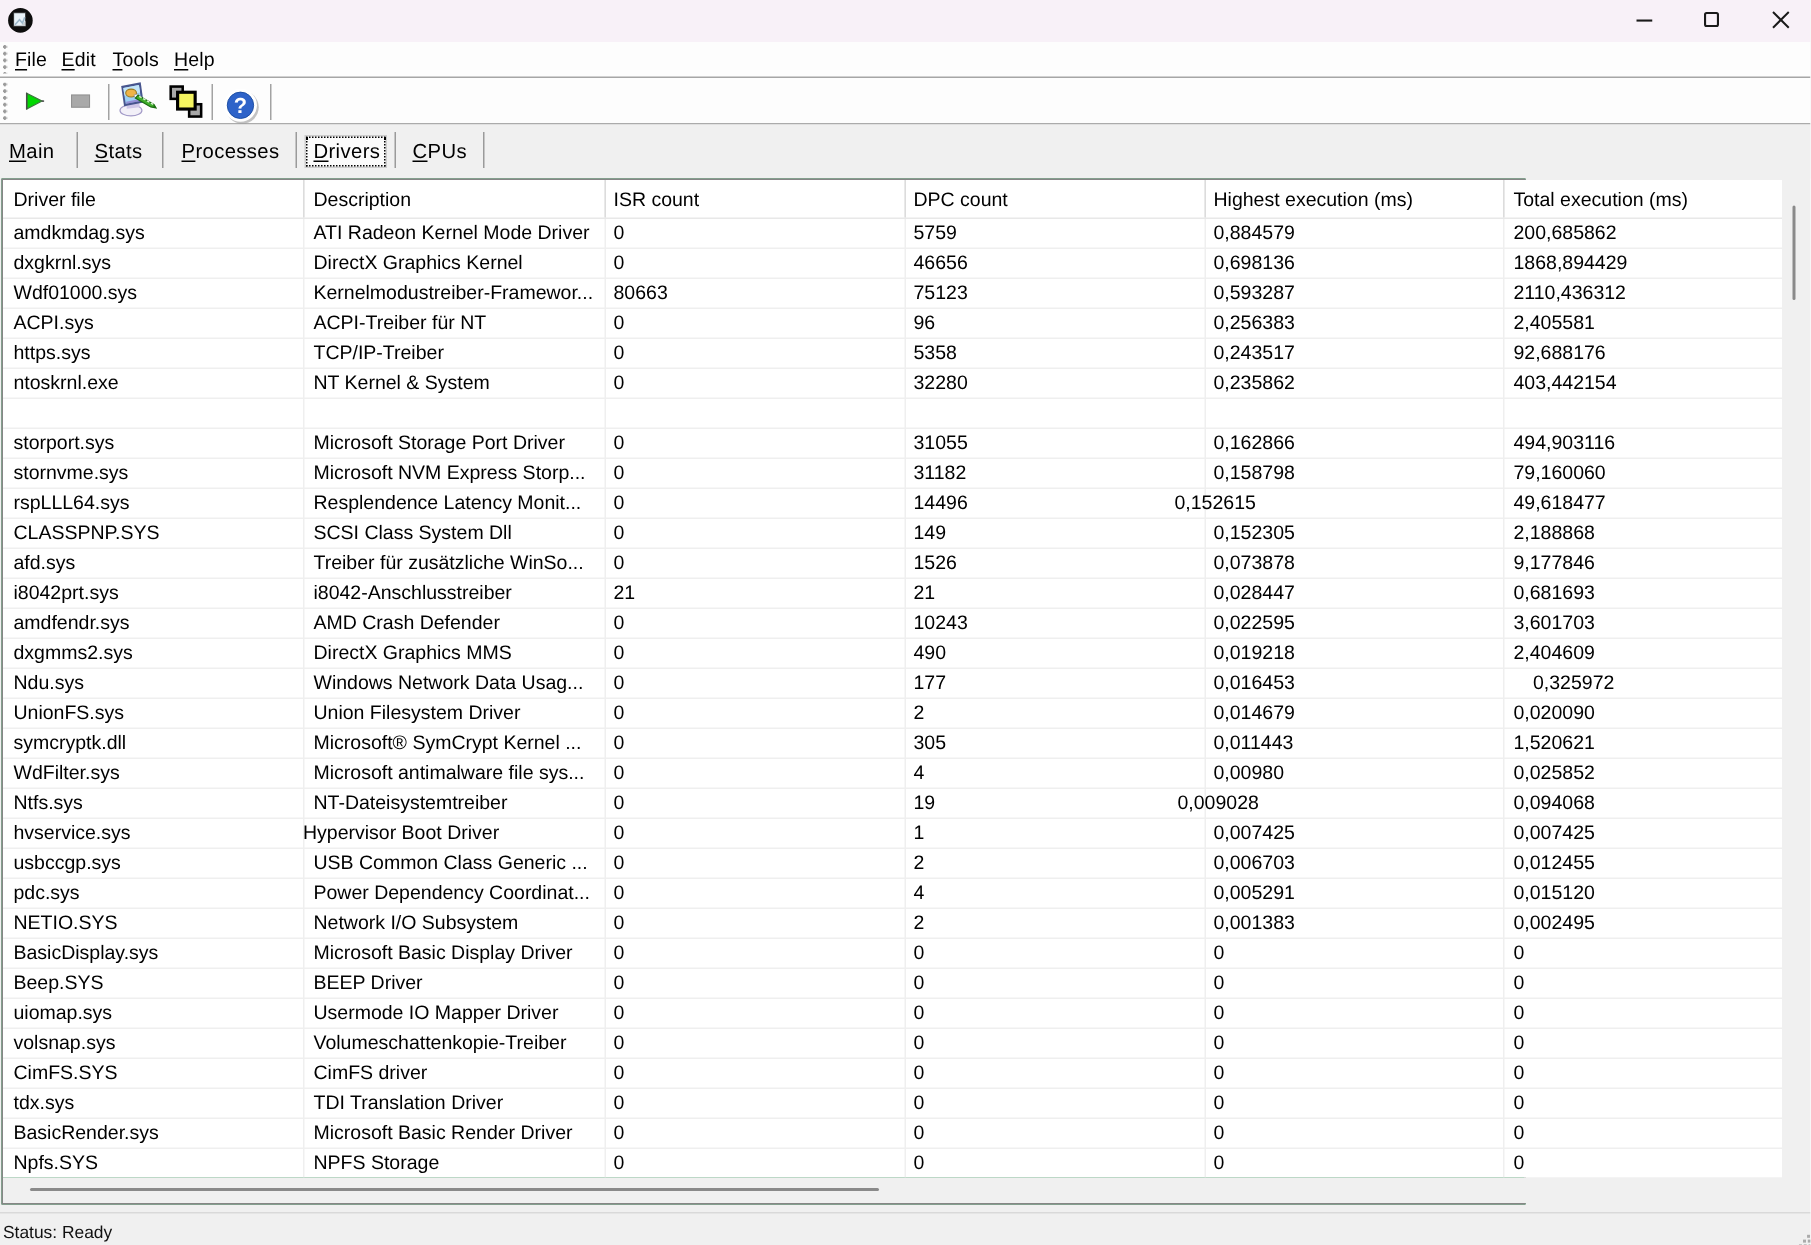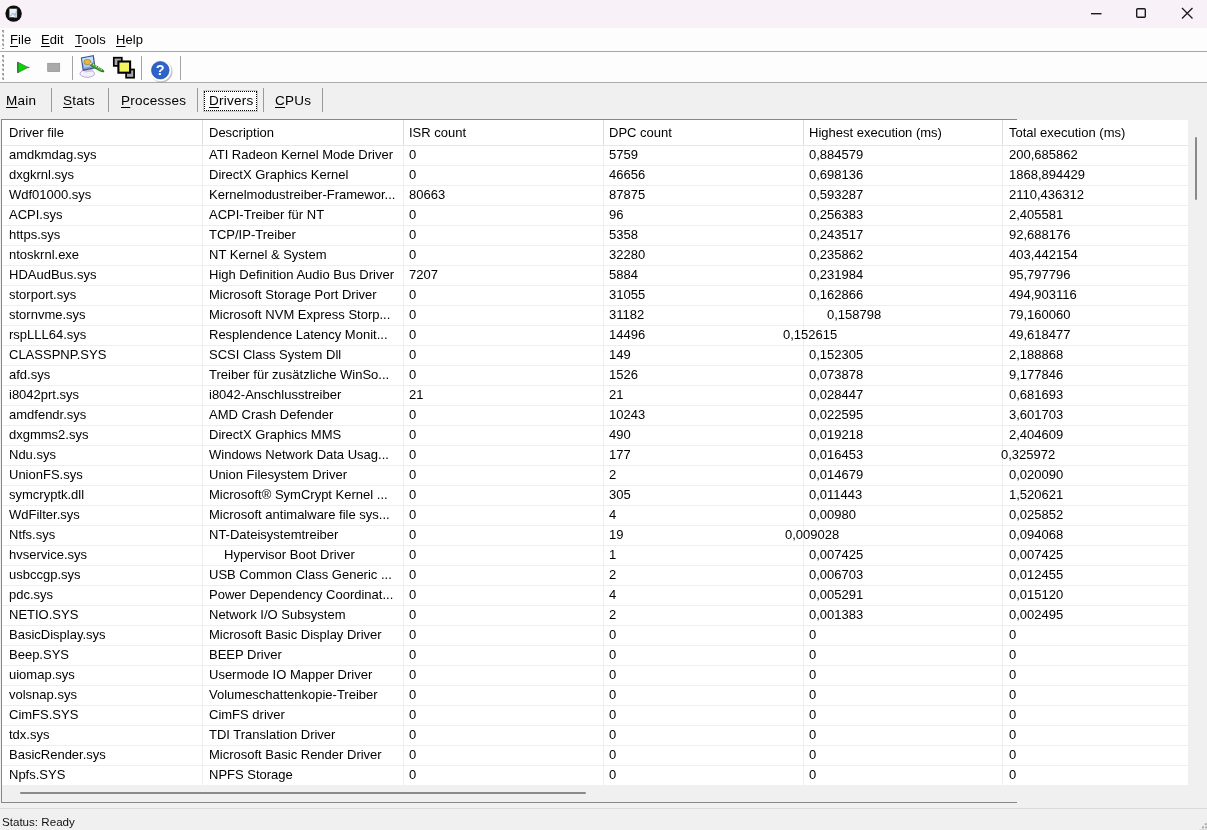--- a/index.html
+++ b/index.html
@@ -179,21 +179,21 @@
         <span class="c" style="left:207px">DirectX Graphics Kernel</span>
         <span class="c" style="left:407px">0</span>
         <span class="c" style="left:607px">46656</span>
         <span class="c" style="left:807px">0,698136</span>
         <span class="c" style="left:1007px">1868,894429</span>
       </div>
 <div class="abs row" style="top:65px">
         <span class="c" style="left:7px">Wdf01000.sys</span>
         <span class="c" style="left:207px">Kernelmodustreiber-Framewor...</span>
         <span class="c" style="left:407px">80663</span>
-        <span class="c" style="left:607px">87875</span>
+        <span class="c" style="left:607px">75123</span>
         <span class="c" style="left:807px">0,593287</span>
         <span class="c" style="left:1007px">2110,436312</span>
       </div>
 <div class="abs row" style="top:85px">
         <span class="c" style="left:7px">ACPI.sys</span>
         <span class="c" style="left:207px">ACPI-Treiber für NT</span>
         <span class="c" style="left:407px">0</span>
         <span class="c" style="left:607px">96</span>
         <span class="c" style="left:807px">0,256383</span>
         <span class="c" style="left:1007px">2,405581</span>
@@ -207,42 +207,34 @@
         <span class="c" style="left:1007px">92,688176</span>
       </div>
 <div class="abs row" style="top:125px">
         <span class="c" style="left:7px">ntoskrnl.exe</span>
         <span class="c" style="left:207px">NT Kernel &amp; System</span>
         <span class="c" style="left:407px">0</span>
         <span class="c" style="left:607px">32280</span>
         <span class="c" style="left:807px">0,235862</span>
         <span class="c" style="left:1007px">403,442154</span>
       </div>
-<div class="abs row" style="top:145px">
-        <span class="c" style="left:7px">HDAudBus.sys</span>
-        <span class="c" style="left:207px">High Definition Audio Bus Driver</span>
-        <span class="c" style="left:407px">7207</span>
-        <span class="c" style="left:607px">5884</span>
-        <span class="c" style="left:807px">0,231984</span>
-        <span class="c" style="left:1007px">95,797796</span>
-      </div>
 <div class="abs row" style="top:165px">
         <span class="c" style="left:7px">storport.sys</span>
         <span class="c" style="left:207px">Microsoft Storage Port Driver</span>
         <span class="c" style="left:407px">0</span>
         <span class="c" style="left:607px">31055</span>
         <span class="c" style="left:807px">0,162866</span>
         <span class="c" style="left:1007px">494,903116</span>
       </div>
 <div class="abs row" style="top:185px">
         <span class="c" style="left:7px">stornvme.sys</span>
         <span class="c" style="left:207px">Microsoft NVM Express Storp...</span>
         <span class="c" style="left:407px">0</span>
         <span class="c" style="left:607px">31182</span>
-        <span class="c" style="left:825px">0,158798</span>
+        <span class="c" style="left:807px">0,158798</span>
         <span class="c" style="left:1007px">79,160060</span>
       </div>
 <div class="abs row" style="top:205px">
         <span class="c" style="left:7px">rspLLL64.sys</span>
         <span class="c" style="left:207px">Resplendence Latency Monit...</span>
         <span class="c" style="left:407px">0</span>
         <span class="c" style="left:607px">14496</span>
         <span class="c" style="left:781px">0,152615</span>
         <span class="c" style="left:1007px">49,618477</span>
       </div>
@@ -285,21 +277,21 @@
         <span class="c" style="left:607px">490</span>
         <span class="c" style="left:807px">0,019218</span>
         <span class="c" style="left:1007px">2,404609</span>
       </div>
 <div class="abs row" style="top:325px">
         <span class="c" style="left:7px">Ndu.sys</span>
         <span class="c" style="left:207px">Windows Network Data Usag...</span>
         <span class="c" style="left:407px">0</span>
         <span class="c" style="left:607px">177</span>
         <span class="c" style="left:807px">0,016453</span>
-        <span class="c" style="left:999px">0,325972</span>
+        <span class="c" style="left:1020px">0,325972</span>
       </div>
 <div class="abs row" style="top:345px">
         <span class="c" style="left:7px">UnionFS.sys</span>
         <span class="c" style="left:207px">Union Filesystem Driver</span>
         <span class="c" style="left:407px">0</span>
         <span class="c" style="left:607px">2</span>
         <span class="c" style="left:807px">0,014679</span>
         <span class="c" style="left:1007px">0,020090</span>
       </div>
 <div class="abs row" style="top:365px">
@@ -321,21 +313,21 @@
 <div class="abs row" style="top:405px">
         <span class="c" style="left:7px">Ntfs.sys</span>
         <span class="c" style="left:207px">NT-Dateisystemtreiber</span>
         <span class="c" style="left:407px">0</span>
         <span class="c" style="left:607px">19</span>
         <span class="c" style="left:783px">0,009028</span>
         <span class="c" style="left:1007px">0,094068</span>
       </div>
 <div class="abs row" style="top:425px">
         <span class="c" style="left:7px">hvservice.sys</span>
-        <span class="c" style="left:222px">Hypervisor Boot Driver</span>
+        <span class="c" style="left:200px">Hypervisor Boot Driver</span>
         <span class="c" style="left:407px">0</span>
         <span class="c" style="left:607px">1</span>
         <span class="c" style="left:807px">0,007425</span>
         <span class="c" style="left:1007px">0,007425</span>
       </div>
 <div class="abs row" style="top:445px">
         <span class="c" style="left:7px">usbccgp.sys</span>
         <span class="c" style="left:207px">USB Common Class Generic ...</span>
         <span class="c" style="left:407px">0</span>
         <span class="c" style="left:607px">2</span>

